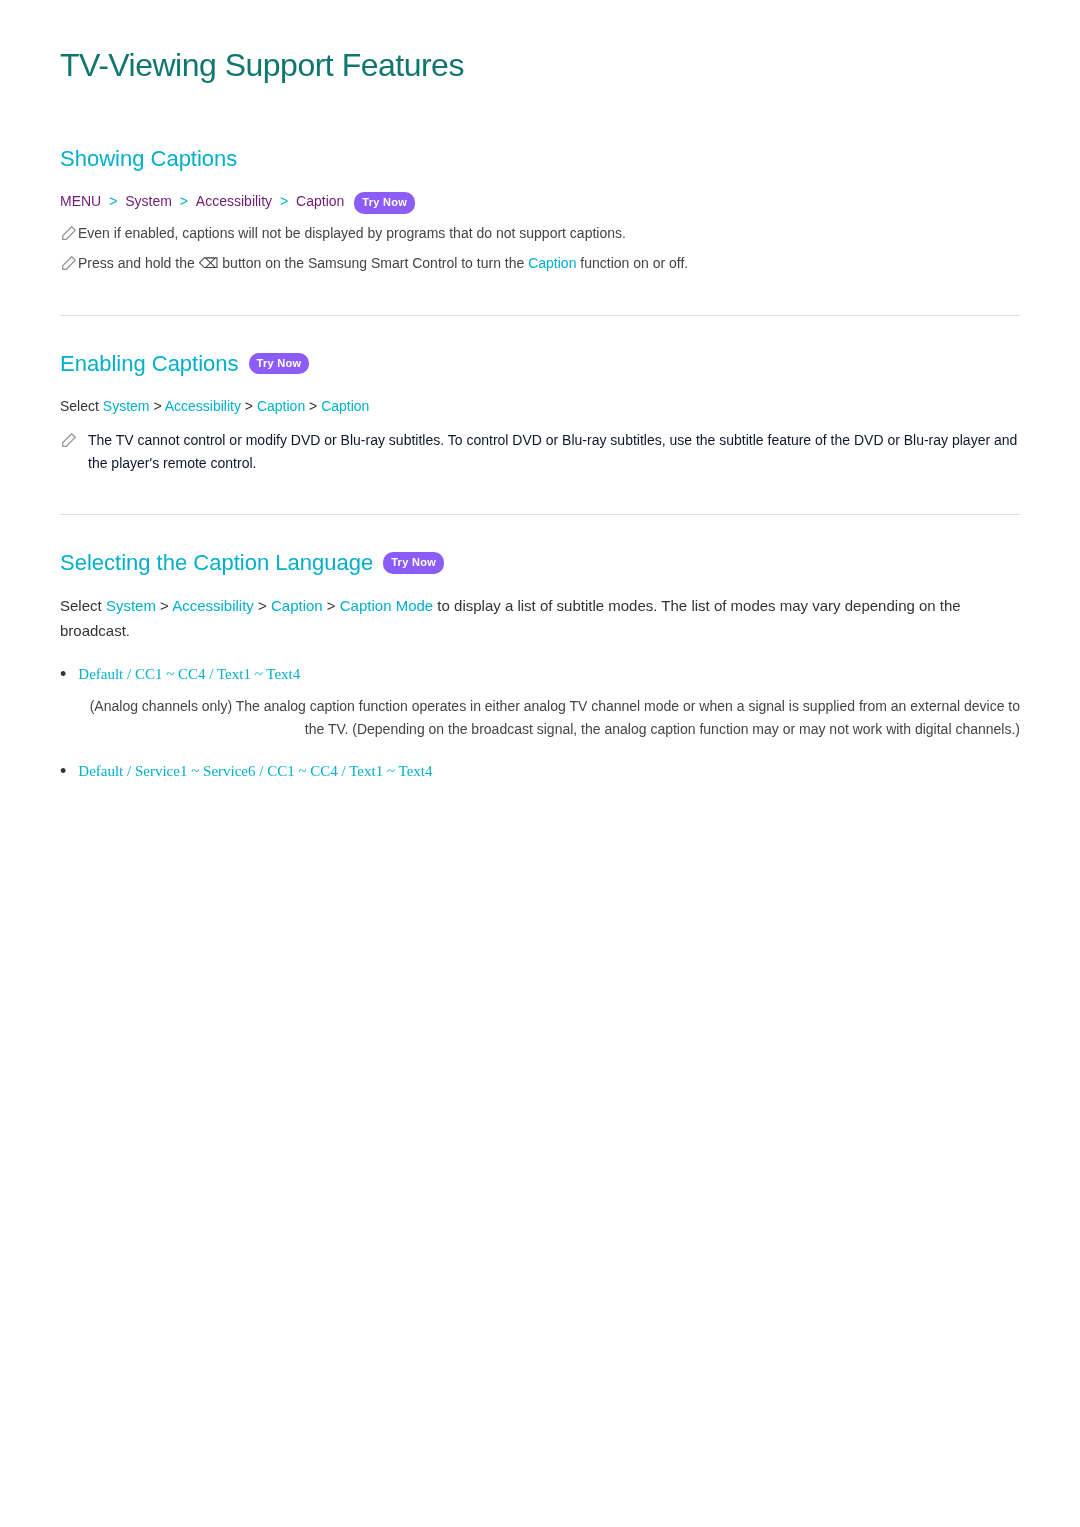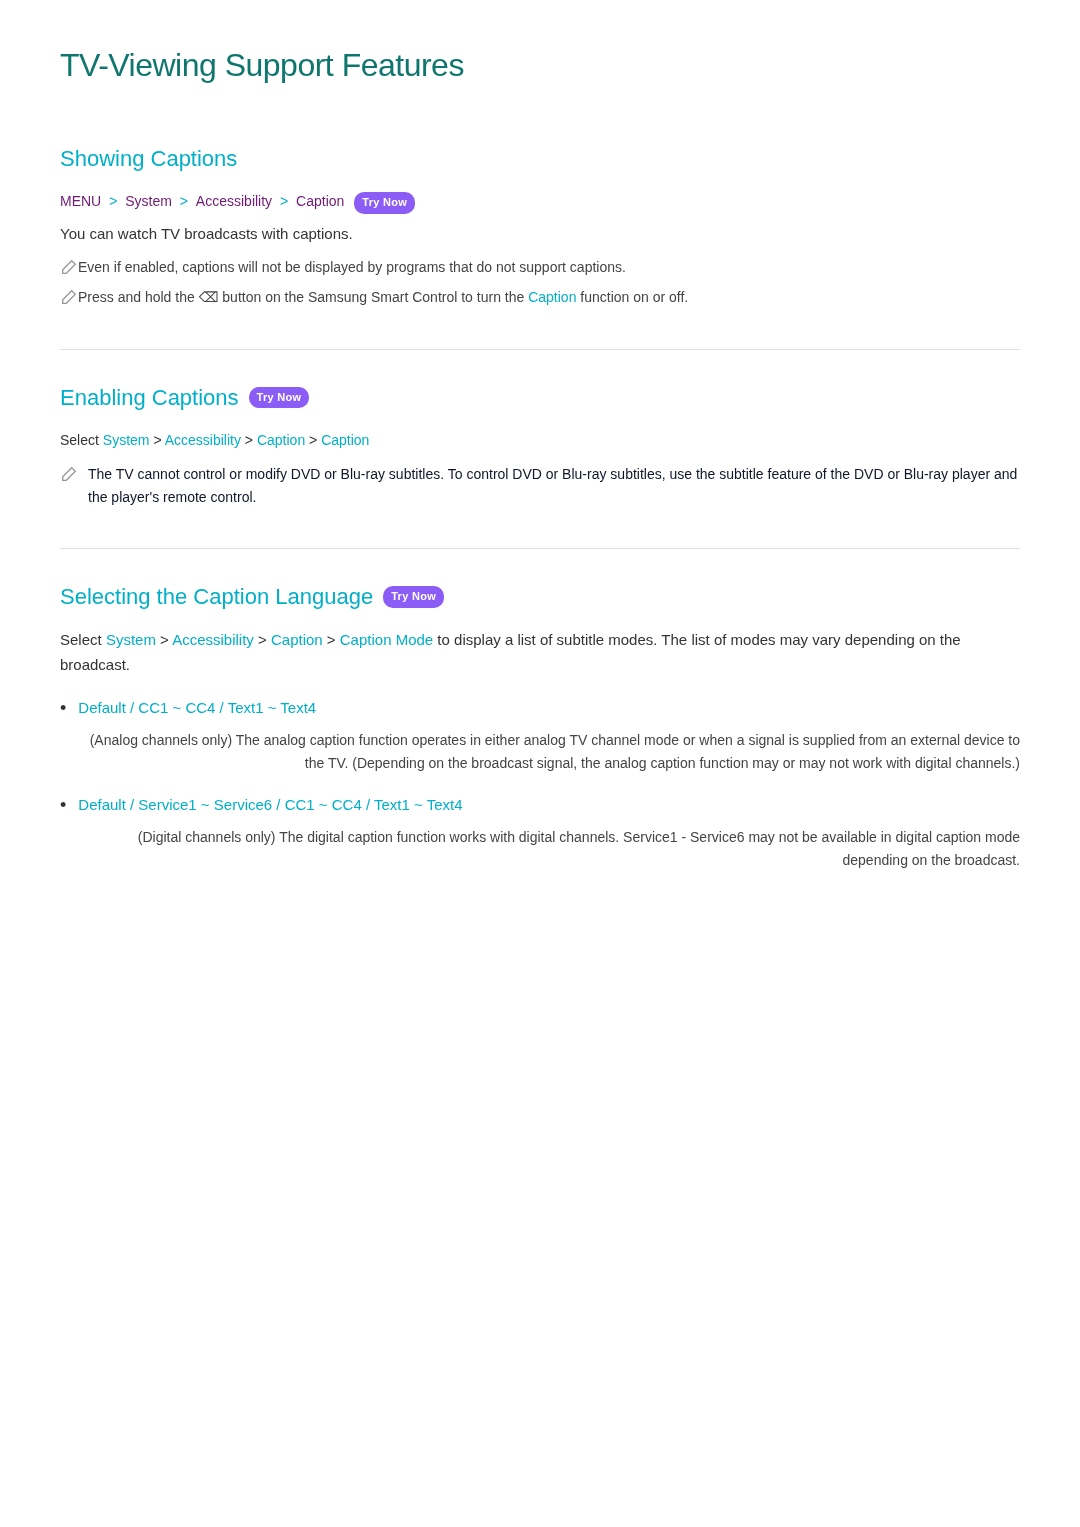--- a/index.html
+++ b/index.html
@@ -133,20 +133,21 @@
     .bullet-item .bullet-header {
       display: flex;
       align-items: center;
       gap: 8px;
       margin-bottom: 6px;
     }
 
     .bullet-header-text {
       font-size: 15px;
       font-weight: 500;
+      font-family: Liberation Serif, serif;
     }
 
     .bullet-body {
       margin-left: 16px;
       font-size: 14px;
       color: #444;
       line-height: 1.65;
       text-align: right;
     }
 
@@ -177,21 +178,20 @@
     <span class="highlight">System</span>
     <span class="separator"> &gt; </span>
     <span class="highlight">Accessibility</span>
     <span class="separator"> &gt; </span>
     <span class="highlight">Caption</span>
     <span style="margin-left:6px;">
       <span class="try-now-badge">Try Now</span>
     </span>
   </div>
 
-  <p class="description">You can watch TV broadcasts with captions.</p>
 
   <ul class="bullet-list">
     <li>
       <svg class="pencil-icon" viewBox="0 0 20 20" fill="none" stroke="#999" stroke-width="1.5">
         <path d="M13 3l4 4L7 17H3v-4L13 3z"></path>
       </svg>
       <span>Even if enabled, captions will not be displayed by programs that do not support captions.</span>
     </li>
     <li>
       <svg class="pencil-icon" viewBox="0 0 20 20" fill="none" stroke="#999" stroke-width="1.5">
@@ -258,15 +258,14 @@
       <span class="bullet-header-text nav-blue">Default / CC1 ~ CC4 / Text1 ~ Text4</span>
     </div>
     <div class="bullet-body">(Analog channels only) The analog caption function operates in either analog TV channel mode or when a signal is supplied from an external device to the TV. (Depending on the broadcast signal, the analog caption function may or may not work with digital channels.)</div>
   </div>
 
   <div class="bullet-item">
     <div class="bullet-header">
       <span style="font-size:18px; color:#333; margin-right:4px;">•</span>
       <span class="bullet-header-text nav-blue">Default / Service1 ~ Service6 / CC1 ~ CC4 / Text1 ~ Text4</span>
     </div>
-    <div class="bullet-body">(Digital channels only) The digital caption function works with digital channels. Service1 - Service6 may not be available in digital caption mode depending on the broadcast.</div>
   </div>
 </div>
 
 </body></html>

